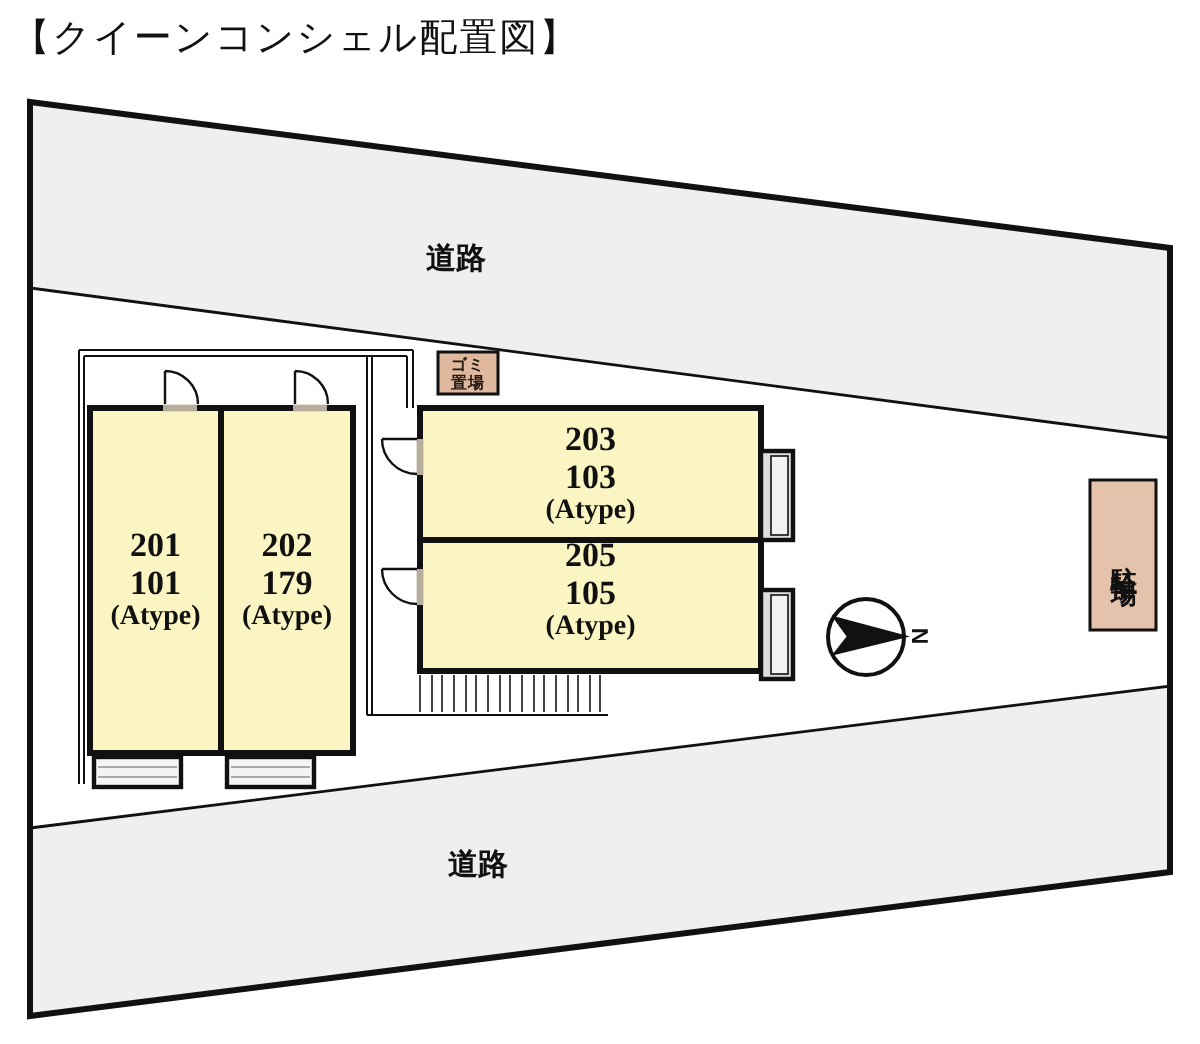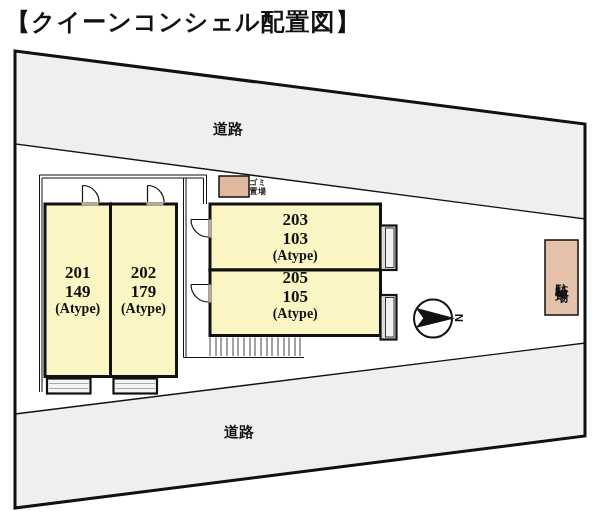--- a/index.html
+++ b/index.html
@@ -3,35 +3,35 @@
 <meta charset="utf-8">
 <style>
   html,body{margin:0;padding:0;background:#fff;}
   .stage{
     position:relative;width:600px;height:522px;background:#ffffff;
     font-family:"Liberation Sans","DejaVu Sans",sans-serif;overflow:hidden;
   }
   .stage svg{position:absolute;left:0;top:0;}
   .lbl{position:absolute;color:#111;}
   .title{
-    left:6px;top:6px;font-size:24px;font-weight:bold;letter-spacing:1px;
+    left:6px;top:6px;font-size:19px;font-weight:normal;letter-spacing:1px;
     white-space:nowrap;
   }
   .road-label{
     font-size:15px;font-weight:bold;text-align:left;width:58px;
   }
   .unit-label{
     display:flex;flex-direction:column;align-items:center;justify-content:center;
     font-family:"Liberation Serif","DejaVu Serif",serif;font-weight:bold;text-align:center;border-radius:28px;
   }
   .unit-label .num{font-size:17px;line-height:18.5px;}
   .unit-label .typ{font-size:14px;line-height:15px;}
   .garbage-label{
     display:flex;flex-direction:column;align-items:center;justify-content:center;
-    font-size:8px;font-weight:bold;line-height:9px;letter-spacing:0.5px;color:#221610;padding-left:24px;
+    font-size:8px;font-weight:bold;line-height:9px;letter-spacing:0.5px;color:#221610;
   }
   .bicycle-label{
     display:flex;align-items:center;justify-content:center;
     writing-mode:vertical-rl;font-size:13px;font-weight:bold;letter-spacing:4px;color:#111;
   }
   .north-label{
     width:14px;height:14px;display:flex;align-items:center;justify-content:center;
     font-size:11.5px;font-weight:bold;transform:rotate(90deg);
   }
 </style>
@@ -90,21 +90,21 @@
     <polygon points="455,318.3 415.7,307.7 423.3,318.3 415.7,327.9" fill="#111111"></polygon>
   </svg>
 
   <div class="lbl title">【クイーンコンシェル配置図】</div>
 
   <div class="lbl road-label" style="left:213px;top:120px;">道路</div>
   <div class="lbl road-label" style="left:224px;top:423px;">道路</div>
 
   <div class="lbl unit-label" style="left:45px;top:204px;width:65.5px;height:172.5px;">
     <span class="num">201</span>
-    <span class="num">149</span>
+    <span class="num">101</span>
     <span class="typ">(Atype)</span>
   </div>
   <div class="lbl unit-label" style="left:110.5px;top:204px;width:66px;height:172.5px;">
     <span class="num">202</span>
     <span class="num">179</span>
     <span class="typ">(Atype)</span>
   </div>
   <div class="lbl unit-label" style="left:210px;top:204px;width:170.5px;height:66px;">
     <span class="num">203</span>
     <span class="num">103</span>

